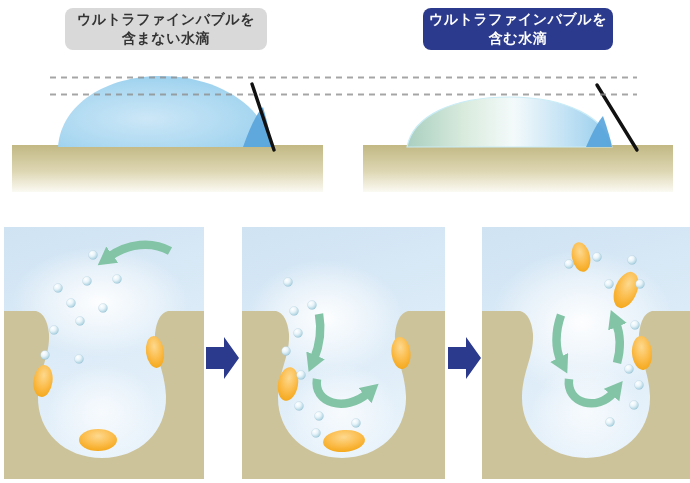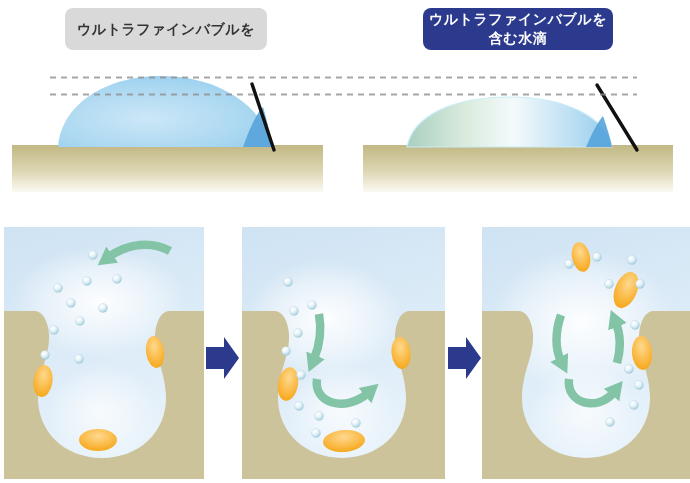--- a/index.html
+++ b/index.html
@@ -166,19 +166,20 @@
         <use href="#bubbleSym" x="629" y="369"></use>
         <use href="#bubbleSym" x="639" y="385"></use>
         <use href="#bubbleSym" x="634" y="405"></use>
         <use href="#bubbleSym" x="610" y="422"></use>
       </g>
     </g>
   </svg>
 
   <div class="cap cap-gray">
     <span>ウルトラファインバブルを</span>
+    <span>含まない水滴</span>
   </div>
   <div class="cap cap-blue">
     <span>ウルトラファインバブルを</span>
     <span>含む水滴</span>
   </div>
 
 </div>
 
 </body></html>

